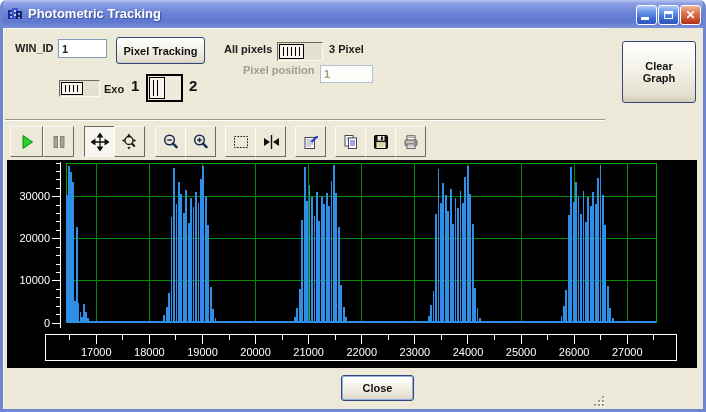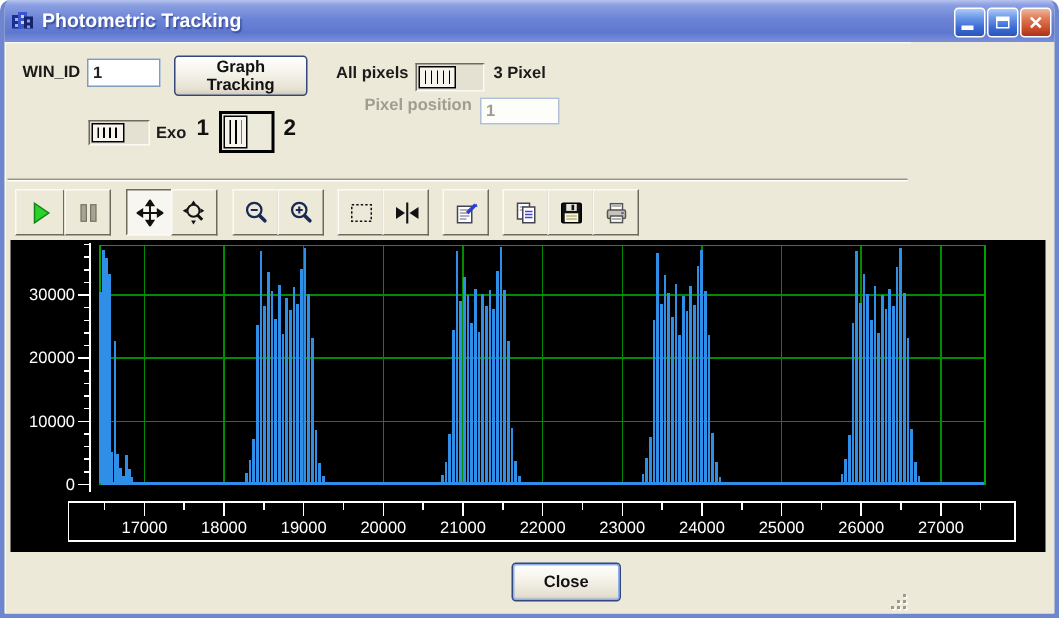--- a/index.html
+++ b/index.html
@@ -99,30 +99,31 @@
     <button class="capbtn" style="left:658px;">
         <span class="max-glyph"></span>
       </button>
     <button class="capbtn close" style="left:680px;"><span class="x-glyph">✕</span></button>
   </div>
 
   <div class="client">
 
     <span class="lbl" style="left:12px;top:14px;">WIN_ID</span>
     <input class="xpinput" style="left: 55px; top: 11px; width: 49px; height: 19px;" value="1">
-    <button class="xpbtn" style="left:113px;top:9px;width:89px;height:27px;">Graph Tracking</button>
+    <button class="xpbtn" style="left:113px;top:9px;width:89px;height:27px;">Pixel Tracking</button>
 
     <span class="lbl" style="left:221px;top:15px;">All pixels</span>
     <div class="slider sunken" style="left:274px;top:14px;width:46px;height:19px;">
       <div class="thumb">
           <div class="ticks"></div>
         </div>
     </div>
     <span class="lbl" style="left:326px;top:15px;">3 Pixel</span>
 
+    <button class="xpbtn" style="left:619px;top:13px;width:74px;height:62px;">Clear Graph</button>
 
     <span class="lbl dim" style="left:240px;top:36px;width:73px;text-align:left;">Pixel position</span>
     <input class="xpinput dim" style="left: 317px; top: 37px; width: 53px; height: 18px;" value="1">
 
     <span class="lbl" style="left:12px;top:55px;margin-left:48px;">Astero</span>
     <div class="slider sunken" style="left:56px;top:52px;width:41px;height:17px;">
       <div class="thumb">
           <div class="ticks"></div>
         </div>
     </div>

